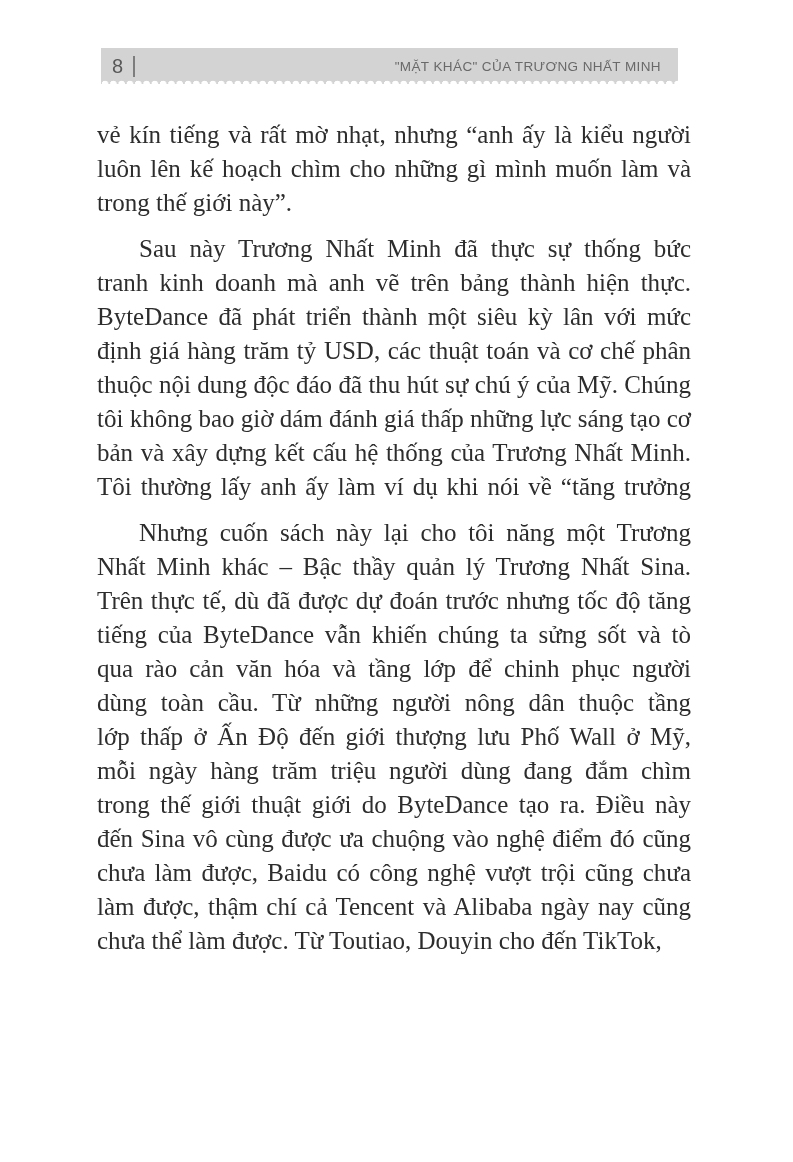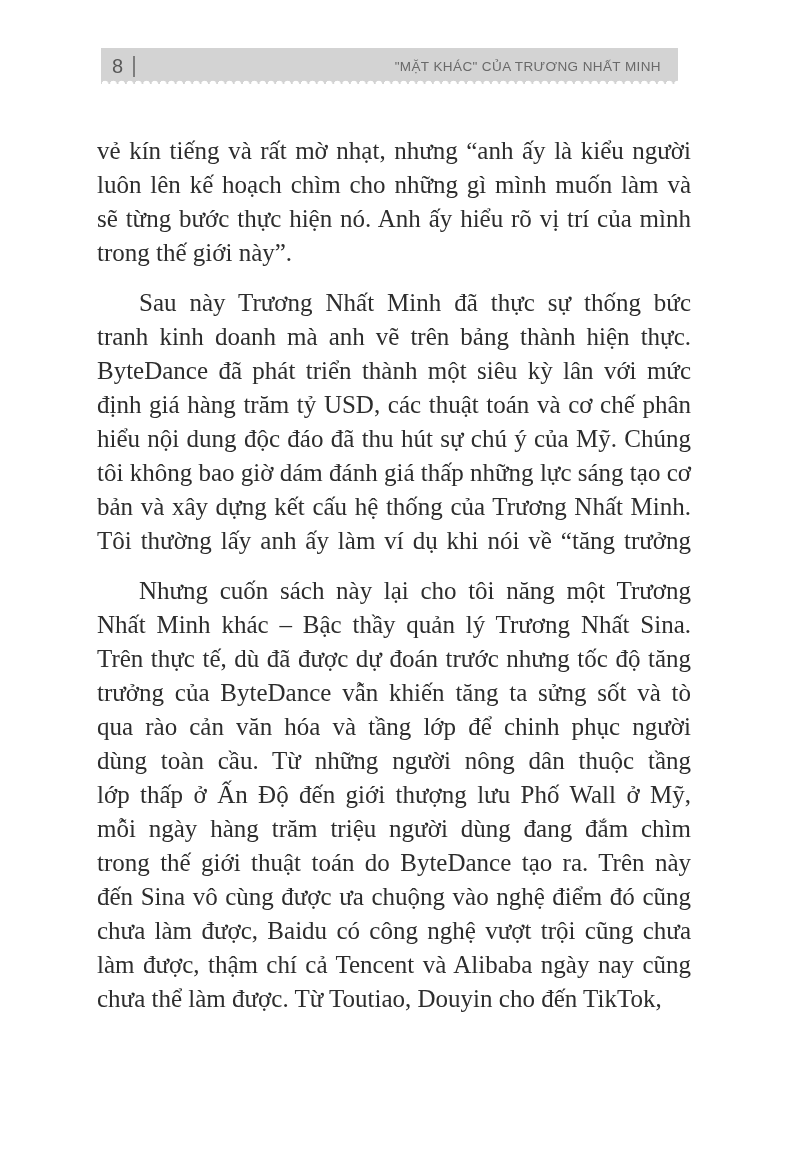--- a/index.html
+++ b/index.html
@@ -69,21 +69,21 @@
   
   .content {
     position: absolute;
     left: 97px;
     top: 118px;
     width: 594px;
     font-size: 25px;
     color: #2d2d2d;
   }
   .paragraph {
-    margin: 16px 0 12px 0;
+    margin: 0 0 12px 0;
   }
   .line {
     line-height: 34px;
     text-align: justify;
     text-align-last: justify;
   }
   .line.last {
     text-align-last: left;
   }
   .line.first-indent {
@@ -102,43 +102,42 @@
         <span class="page-number-divider"></span>
       </div>
       <span class="running-title">"MẶT KHÁC" CỦA TRƯƠNG NHẤT MINH</span>
     </div>
   </div>
 
   <div class="content">
       <div class="paragraph">
         <div class="line">vẻ kín tiếng và rất mờ nhạt, nhưng “anh ấy là kiểu người</div>
         <div class="line">luôn lên kế hoạch chìm cho những gì mình muốn làm và</div>
-        <div class="line">sẽ từng bước thực hiện nó. Anh ấy hiểu rõ vị trí của mình</div>
         <div class="line last">trong thế giới này”.</div>
       </div>
       <div class="paragraph">
         <div class="line first-indent">Sau này Trương Nhất Minh đã thực sự thống bức</div>
         <div class="line">tranh kinh doanh mà anh vẽ trên bảng thành hiện thực.</div>
         <div class="line">ByteDance đã phát triển thành một siêu kỳ lân với mức</div>
         <div class="line">định giá hàng trăm tỷ USD, các thuật toán và cơ chế phân</div>
-        <div class="line">hiểu nội dung độc đáo đã thu hút sự chú ý của Mỹ. Chúng</div>
+        <div class="line">thuộc nội dung độc đáo đã thu hút sự chú ý của Mỹ. Chúng</div>
         <div class="line">tôi không bao giờ dám đánh giá thấp những lực sáng tạo cơ</div>
         <div class="line">bản và xây dựng kết cấu hệ thống của Trương Nhất Minh.</div>
         <div class="line">Tôi thường lấy anh ấy làm ví dụ khi nói về “tăng trưởng</div>
       </div>
       <div class="paragraph">
         <div class="line first-indent">Nhưng cuốn sách này lại cho tôi năng một Trương</div>
         <div class="line">Nhất Minh khác – Bậc thầy quản lý Trương Nhất Sina.</div>
         <div class="line">Trên thực tế, dù đã được dự đoán trước nhưng tốc độ tăng</div>
-        <div class="line">trưởng của ByteDance vẫn khiến tăng ta sửng sốt và tò</div>
+        <div class="line">tiếng của ByteDance vẫn khiến chúng ta sửng sốt và tò</div>
         <div class="line">qua rào cản văn hóa và tầng lớp để chinh phục người</div>
         <div class="line">dùng toàn cầu. Từ những người nông dân thuộc tầng</div>
         <div class="line">lớp thấp ở Ấn Độ đến giới thượng lưu Phố Wall ở Mỹ,</div>
         <div class="line">mỗi ngày hàng trăm triệu người dùng đang đắm chìm</div>
-        <div class="line">trong thế giới thuật toán do ByteDance tạo ra. Trên này</div>
+        <div class="line">trong thế giới thuật giới do ByteDance tạo ra. Điều này</div>
         <div class="line">đến Sina vô cùng được ưa chuộng vào nghệ điểm đó cũng</div>
         <div class="line">chưa làm được, Baidu có công nghệ vượt trội cũng chưa</div>
         <div class="line">làm được, thậm chí cả Tencent và Alibaba ngày nay cũng</div>
         <div class="line last">chưa thể làm được. Từ Toutiao, Douyin cho đến TikTok,</div>
       </div>
     </div>
 
 </div>
 
 </body></html>

